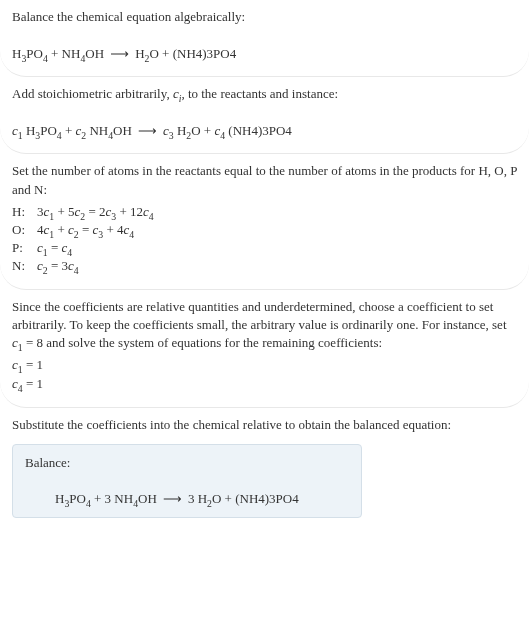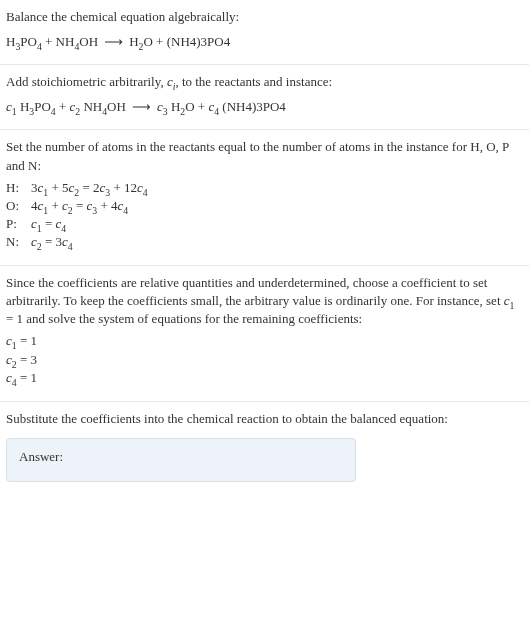--- a/index.html
+++ b/index.html
@@ -5,33 +5,34 @@
     body {
       margin: 0;
       padding: 0;
       font-family: Georgia, 'Times New Roman', serif;
       font-size: 13px;
       color: #333;
       background: #fff;
       width: 529px;
     }
     .section {
-      padding: 8px 10px 14px 6px;
+      padding: 8px 10px 14px 12px;
       border-bottom: 1px solid #e8e8e8;
+      border-radius: 26px;
     }
     .section:last-of-type {
       border-bottom: none;
     }
     .text-block {
       line-height: 1.4;
       margin-bottom: 4px;
     }
     .equation {
       font-family: Georgia, serif;
-      margin-top: 8px;
+      margin-top: 20px;
     }
     .sub {
       font-size: 0.75em;
       vertical-align: sub;
       line-height: 0;
     }
     .italic {
       font-style: italic;
     }
     .arrow {
@@ -87,21 +88,21 @@
     <span>Add stoichiometric arbitrarily, </span><span class="italic">c</span><span class="sub italic">i</span><span>, to the reactants and instance:</span>
   </div>
   <div class="equation">
     <span class="italic">c</span><span class="sub">1</span><span> H</span><span class="sub">3</span><span>PO</span><span class="sub">4</span><span> + </span><span class="italic">c</span><span class="sub">2</span><span> NH</span><span class="sub">4</span><span>OH</span>
     <span class="arrow">⟶</span>
     <span class="italic">c</span><span class="sub">3</span><span> H</span><span class="sub">2</span><span>O</span><span> + </span><span class="italic">c</span><span class="sub">4</span><span> (NH4)3PO4</span>
   </div>
 </div>
 
 <div class="section">
-  <div class="text-block">Set the number of atoms in the reactants equal to the number of atoms in the instance for H, O, P and N:</div>
+  <div class="text-block">Set the number of atoms in the reactants equal to the number of atoms in the products for H, O, P and N:</div>
   <table class="atom-table">
     <tbody id="atom-rows">
         <tr>
           <td>H:</td>
           <td>3<span class="italic">c</span><span class="sub">1</span> + 5<span class="italic">c</span><span class="sub">2</span> = 2<span class="italic">c</span><span class="sub">3</span> + 12<span class="italic">c</span><span class="sub">4</span></td>
         </tr>
         <tr>
           <td>O:</td>
           <td>4<span class="italic">c</span><span class="sub">1</span> + <span class="italic">c</span><span class="sub">2</span> = <span class="italic">c</span><span class="sub">3</span> + 4<span class="italic">c</span><span class="sub">4</span></td>
         </tr>
@@ -112,27 +113,31 @@
         <tr>
           <td>N:</td>
           <td><span class="italic">c</span><span class="sub">2</span> = 3<span class="italic">c</span><span class="sub">4</span></td>
         </tr>
       </tbody>
   </table>
 </div>
 
 <div class="section">
   <div class="text-block">
-    <span>Since the coefficients are relative quantities and underdetermined, choose a coefficient to set arbitrarily. To keep the coefficients small, the arbitrary value is ordinarily one. For instance, set </span><span class="italic">c</span><span class="sub">1</span><span> = 1 and solve the system of equations for the remaining coefficients:</span>
+    <span>Since the coefficients are relative quantities and underdetermined, choose a coefficient to set arbitrarily. To keep the coefficients small, the arbitrary value is ordinarily one. For instance, set </span><span class="italic">c</span><span class="sub">1</span><span> = 8 and solve the system of equations for the remaining coefficients:</span>
   </div>
   <div id="coeff-lines">
       <div class="coeff-line"><span class="italic">c</span><span class="sub">1</span> = 1</div>
-      <div class="coeff-line"><span class="italic">c</span><span class="sub">2</span> = 3</div>
       <div class="coeff-line"><span class="italic">c</span><span class="sub">4</span> = 1</div>
     </div>
 </div>
 
 <div class="section">
-  <div class="text-block">Substitute the coefficients into the chemical reaction to obtain the balanced equation:</div>
+  <div class="text-block">Substitute the coefficients into the chemical relative to obtain the balanced equation:</div>
   <div class="answer-box">
-    <div class="answer-label">Answer:</div>
+    <div class="answer-label">Balance:</div>
+    <div class="answer-eq equation">
+      <span>H</span><span class="sub">3</span><span>PO</span><span class="sub">4</span><span> + 3 </span><span>NH</span><span class="sub">4</span><span>OH</span>
+      <span class="arrow">⟶</span>
+      <span>3 H</span><span class="sub">2</span><span>O</span><span> + </span><span>(NH4)3PO4</span>
+    </div>
   </div>
 </div>
 
 </body></html>

